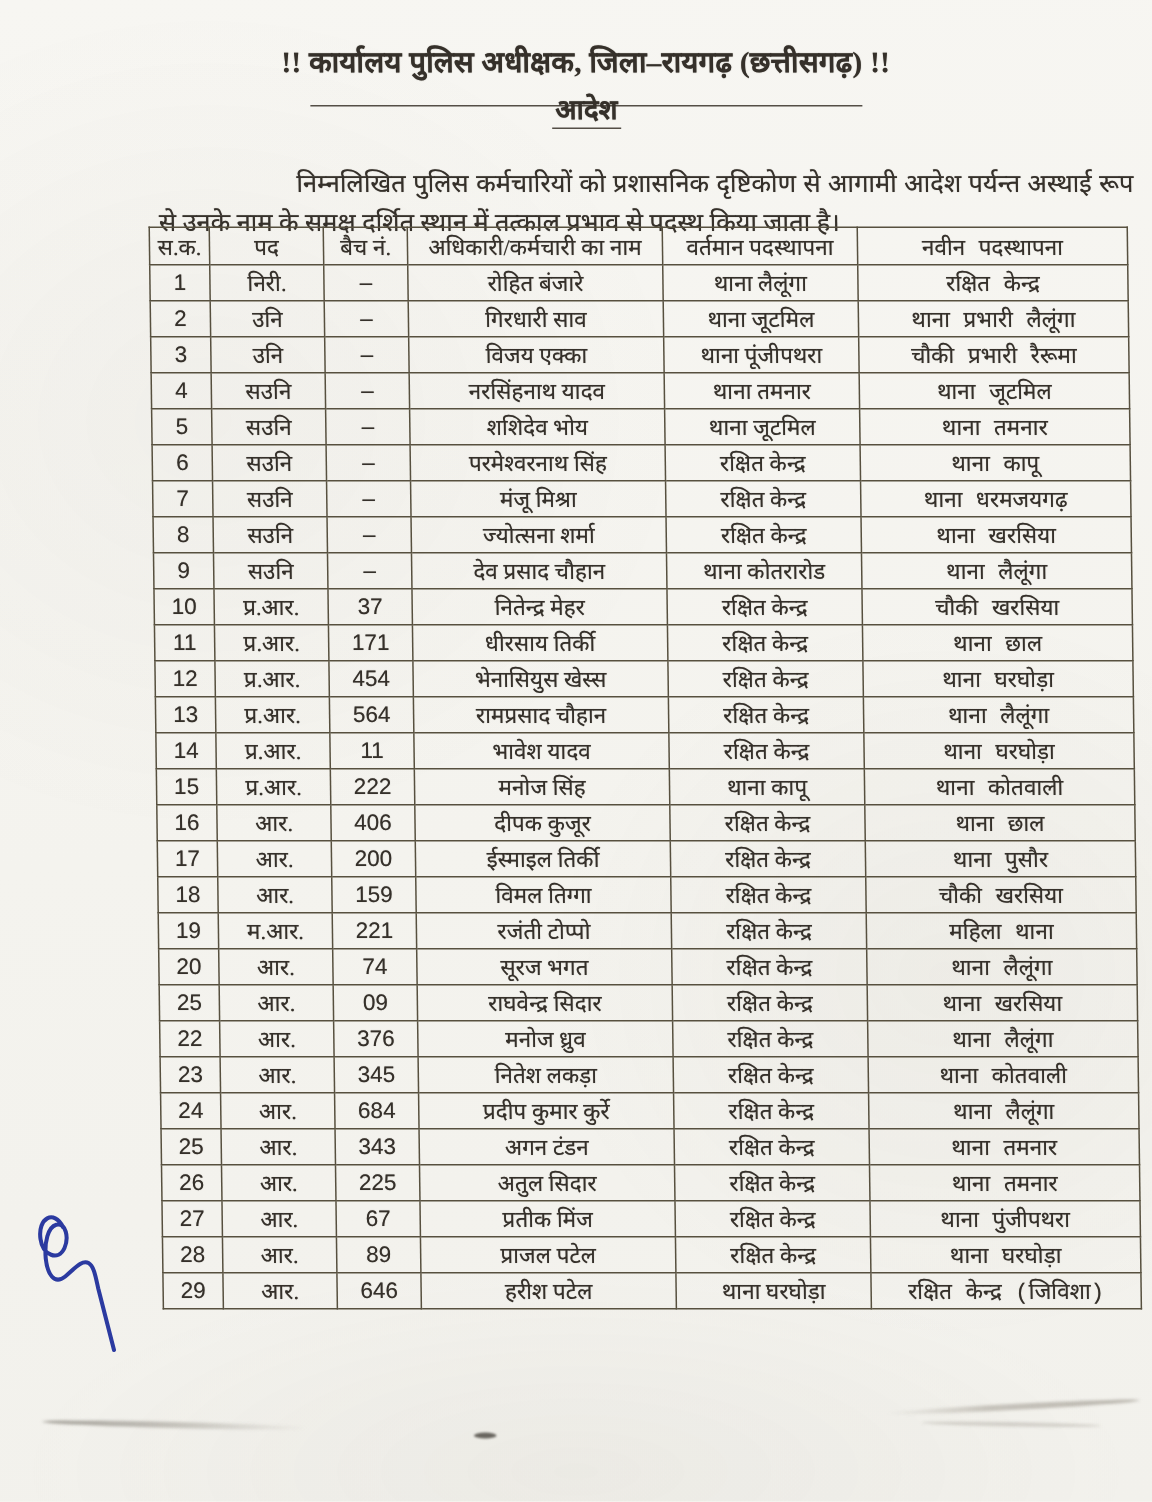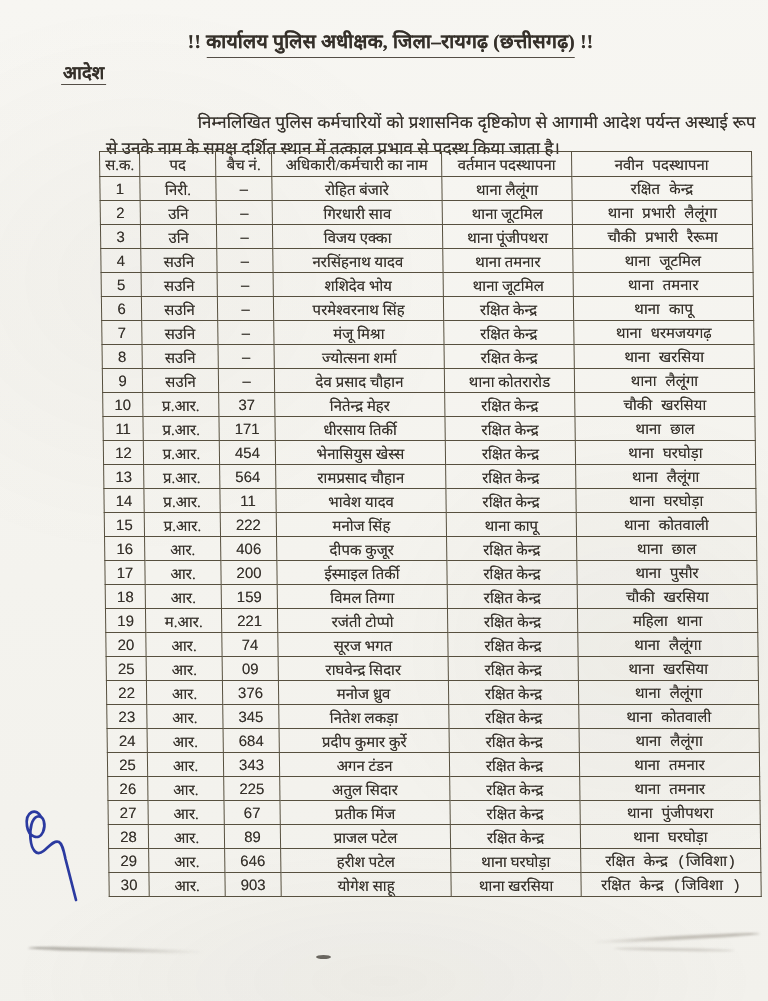--- a/index.html
+++ b/index.html
@@ -25,25 +25,25 @@
   .title-line {
     position: absolute; top: 27px; left: 60px; width: 660px;
     text-align: center;
     font-size: 19.5px; font-weight: bold;
     letter-spacing: 0.2px;
     white-space: nowrap;
     text-shadow: 0 0 0.6px rgba(50,44,36,0.65);
   }
   .title-underline {
     border-bottom: 1.6px solid rgba(55,48,40,0.85);
-    padding-bottom: 5px;
+    padding-bottom: 17px;
   }
   .order-heading {
     position: absolute; top: 59px; left: 60px; width: 660px;
-    text-align: left;
+    text-align: center;
     font-size: 18.5px; font-weight: bold;
     text-shadow: 0 0 0.6px rgba(50,44,36,0.6);
   }
   .order-heading span {
     border-bottom: 1.6px solid rgba(55,48,40,0.85);
     padding: 0 2px 1px 2px;
   }
   .intro {
     position: absolute; top: 98px; left: 92px; width: 650px;
     font-size: 17px; line-height: 26px;
@@ -362,28 +362,20 @@
           <td class="c5">थाना घरघोड़ा</td>
         </tr>
         <tr>
           <td class="c0">29</td>
           <td class="c1">आर.</td>
           <td class="c2">646</td>
           <td class="c3">हरीश पटेल</td>
           <td class="c4">थाना घरघोड़ा</td>
           <td class="c5">रक्षित केन्द्र (जिविशा)</td>
         </tr>
-        <tr>
-          <td class="c0">30</td>
-          <td class="c1">आर.</td>
-          <td class="c2">903</td>
-          <td class="c3">योगेश साहू</td>
-          <td class="c4">थाना खरसिया</td>
-          <td class="c5">रक्षित केन्द्र (जिविशा )</td>
-        </tr>
       </tbody>
   </table>
 
 </div>
 
 <svg class="signature" viewBox="0 0 74 120" xmlns="http://www.w3.org/2000/svg">
   <path id="sig-path" d="M 26 28
            C 20 16, 9 22, 11 36
            C 12.5 47, 23 51, 27 42
            C 30 35, 28 25, 21.5 26.5

